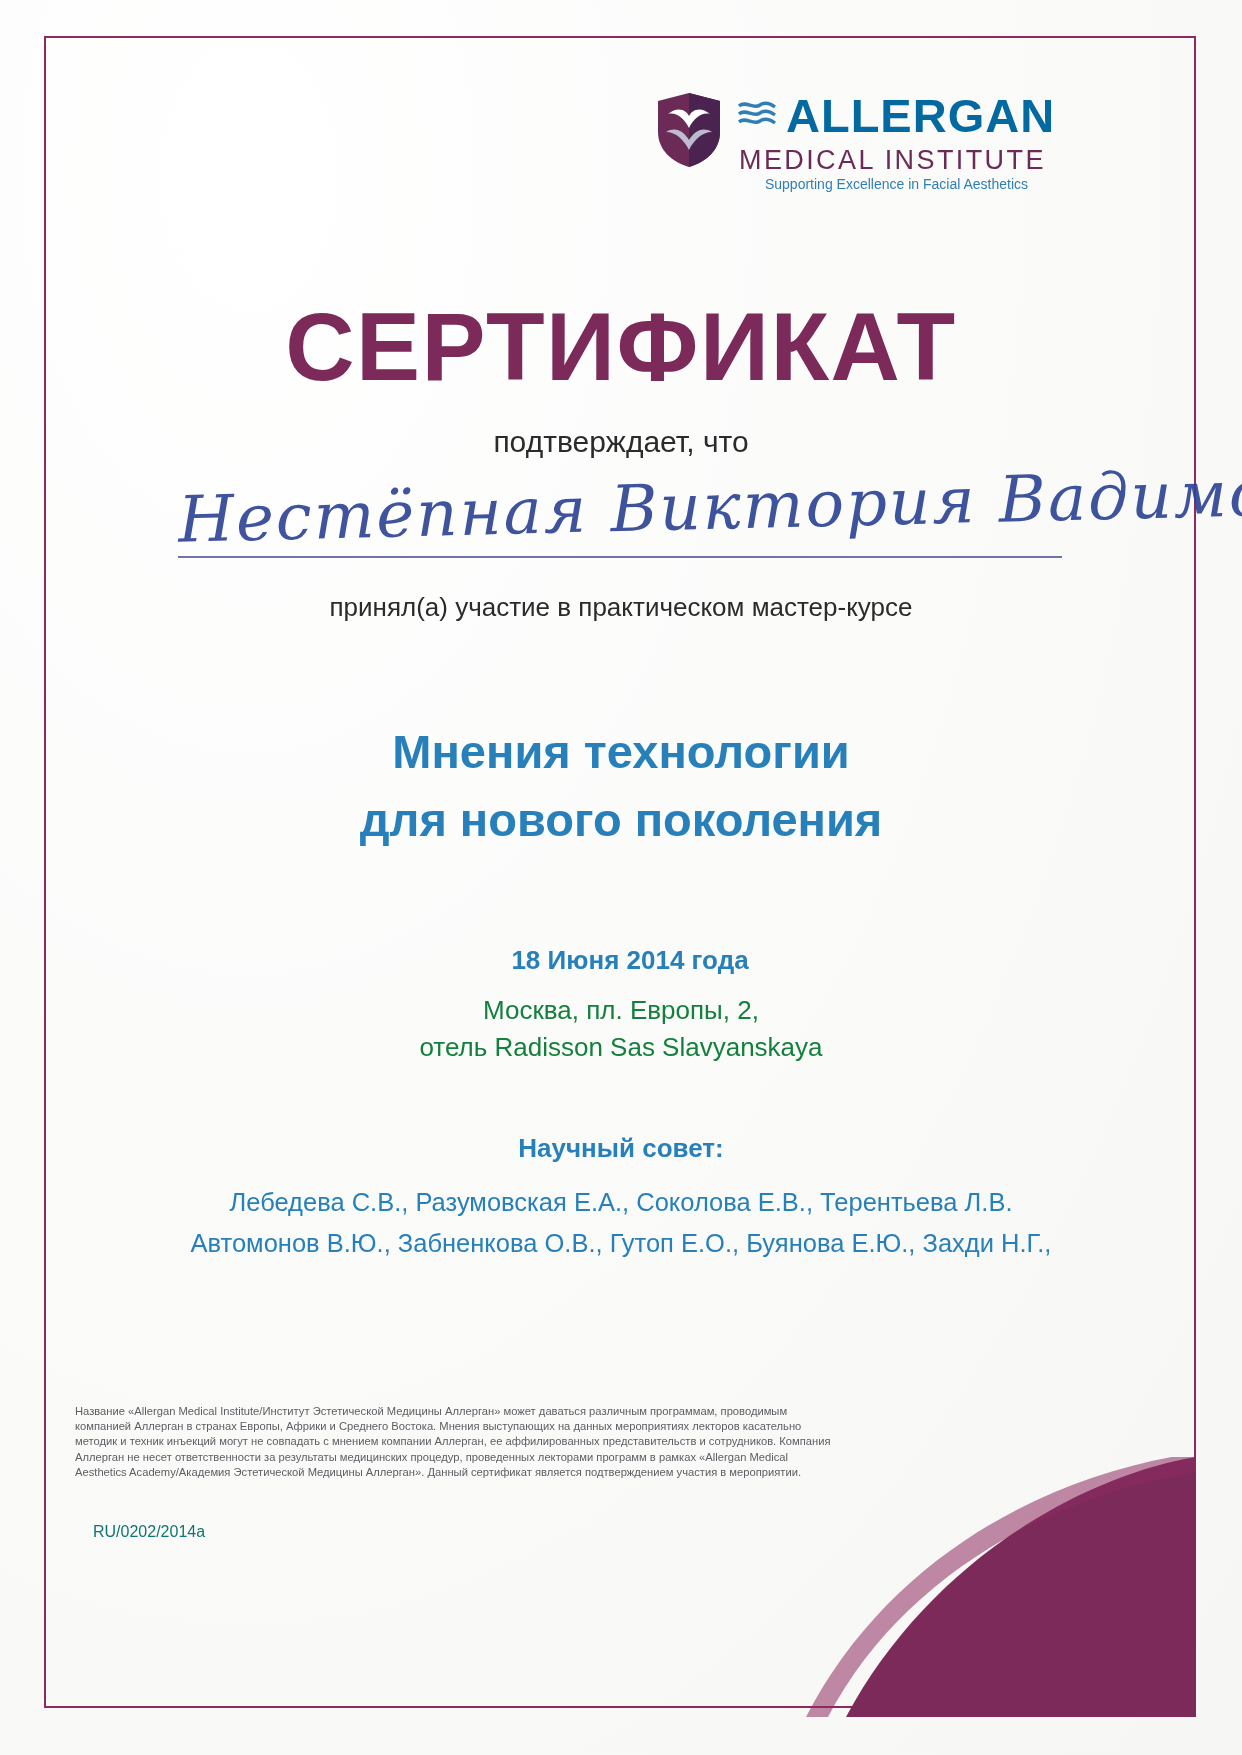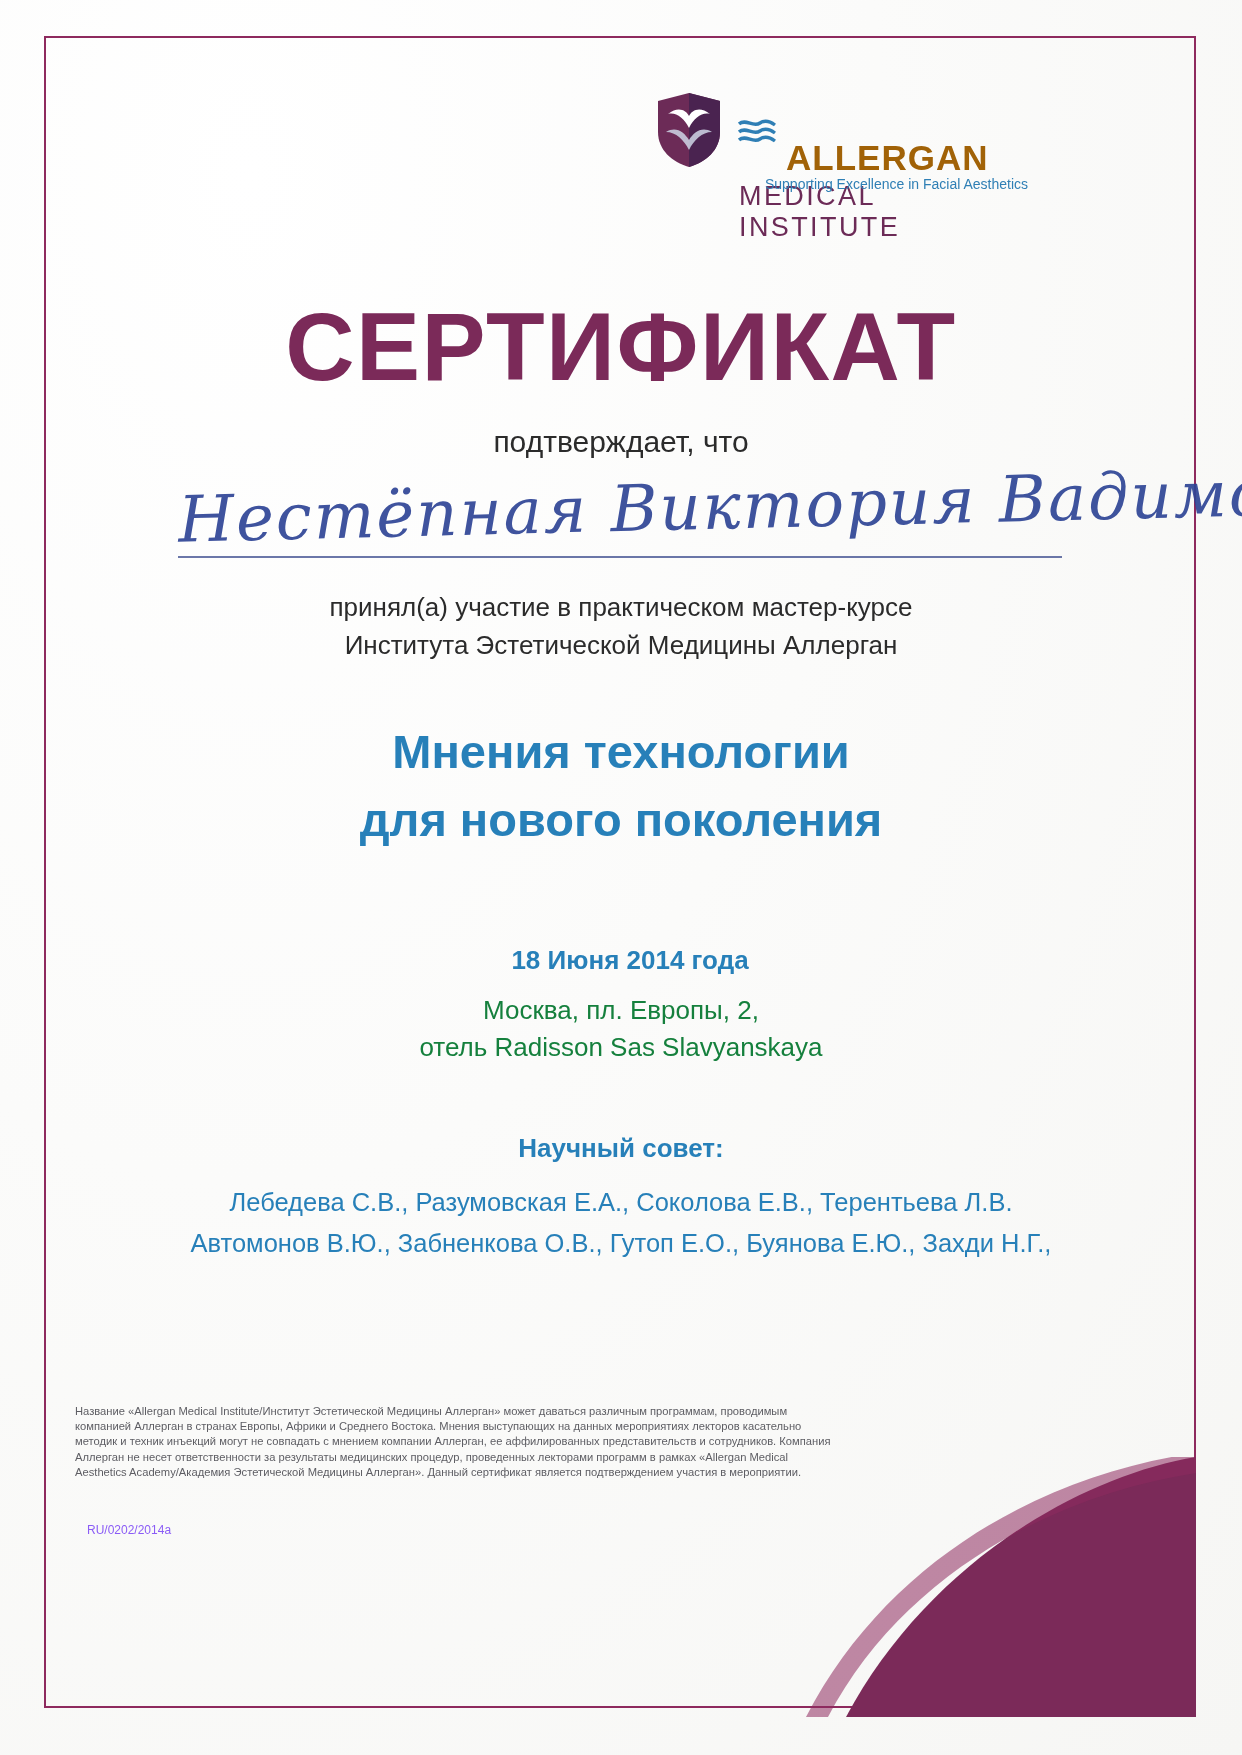--- a/index.html
+++ b/index.html
@@ -63,27 +63,26 @@
     display: flex;
     align-items: center;
     gap: 10px;
   }
   .wave {
     width: 38px;
     height: 30px;
     display: block;
   }
   .allergan-text {
-    font-size: 35px;
+    font-size: 47px;
     letter-spacing: 1px;
-    color: #a16207;
+    color: #0369a1;
     font-weight: bold;
     font-family: "Liberation Sans", sans-serif;
     line-height: 1;
-    margin-top: 48px;
   }
   .mi-text {
     font-size: 27px;
     letter-spacing: 2.4px;
     color: #6c2b57;
     font-family: "Liberation Sans", sans-serif;
     margin-top: 6px;
     margin-left: 1px;
   }
   .tagline {
@@ -222,24 +221,24 @@
     left: 75px;
     top: 1404px;
     width: 760px;
     font-size: 11.2px;
     line-height: 1.36;
     color: #5d5d63;
     font-family: "Liberation Sans", sans-serif;
   }
   .doc-code {
     position: absolute;
-    left: 87px;
+    left: 93px;
     top: 1523px;
-    font-size: 12px;
-    color: #8b5cf6;
+    font-size: 16px;
+    color: #0f766e;
   }
 
   
   .swoosh {
     position: absolute;
     right: 46px;
     bottom: 38px;
     width: 420px;
     height: 260px;
     overflow: hidden;
@@ -279,21 +278,20 @@
 
   <div class="cert-title">СЕРТИФИКАТ</div>
 
   <div class="confirms">подтверждает, что</div>
 
   <div class="handwriting">Нестёпная Виктория Вадимовна</div>
   <div class="name-line"></div>
 
   <div class="participated">
     <div>принял(а) участие в практическом мастер-курсе</div>
-    <div>Института Эстетической Медицины Аллерган</div>
   </div>
 
   <div class="course">
     <div>Мнения технологии</div>
     <div>для нового поколения</div>
   </div>
 
   <div class="date">18 Июня 2014 года</div>
   <div class="venue">
     <div>Москва, пл. Европы, 2,</div>

